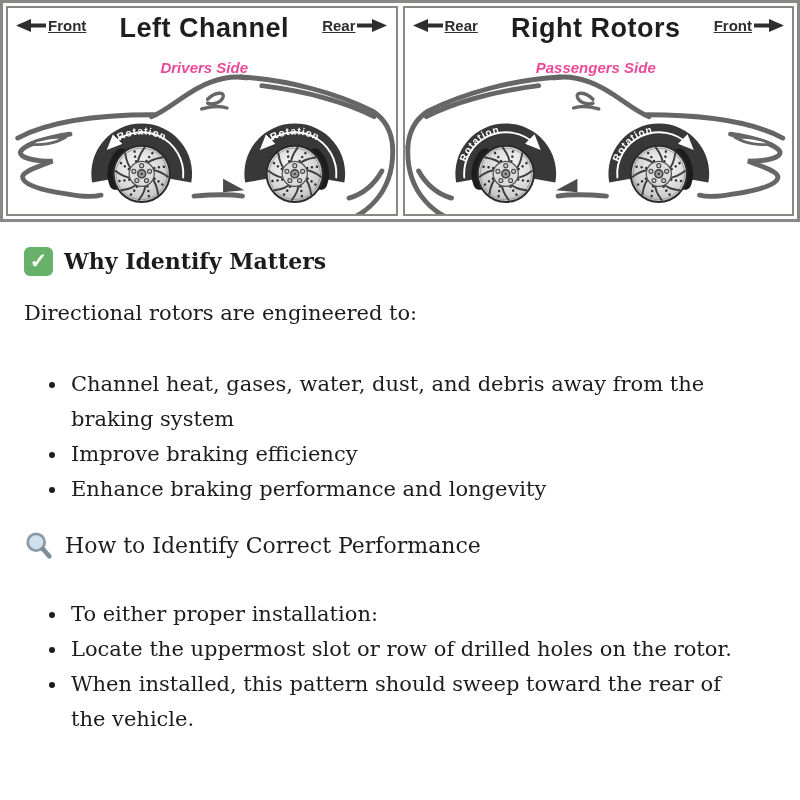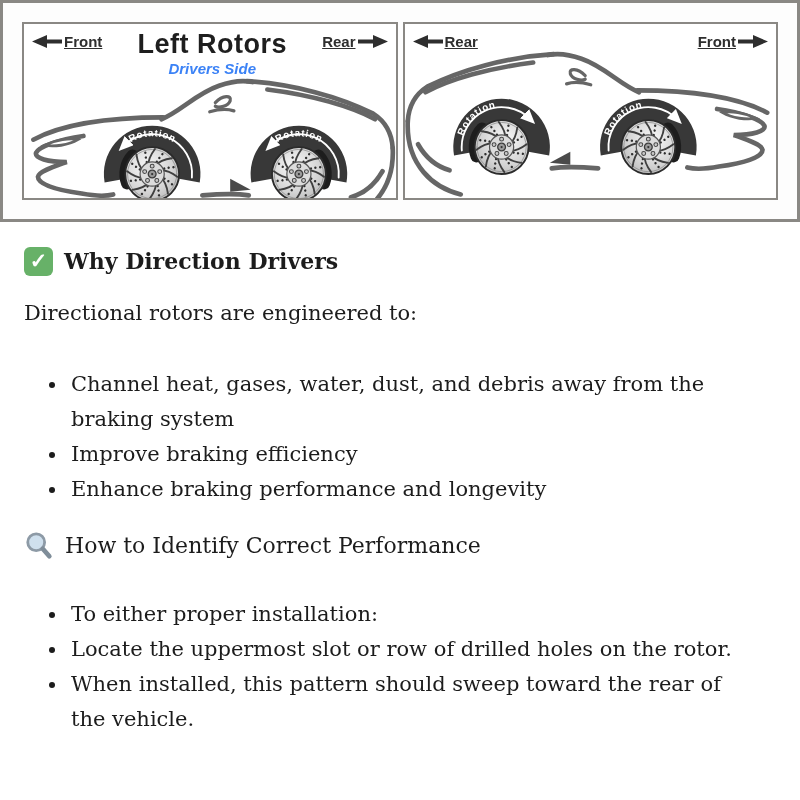--- a/index.html
+++ b/index.html
@@ -1,29 +1,29 @@
 <!DOCTYPE html>
 <html><head>
 <meta charset="utf-8">
 <style>
   html,body{margin:0;padding:0;width:800px;height:800px;overflow:hidden;background:#fff;}
   body{font-family:"DejaVu Serif","Liberation Serif",serif;color:#1c1c1c;}
 
   
   .figure{box-sizing:border-box;width:800px;height:222px;border:3px solid #8a8884;background:#fdfdfd;
-          display:flex;gap:5px;padding:19px;}
+          display:flex;gap:5px;padding:3px;}
   .panel{box-sizing:border-box;flex:1;border:2px solid #8a8884;background:#fff;position:relative;overflow:hidden;}
   .panel-header{display:flex;align-items:flex-start;justify-content:space-between;padding:6px 8px 0 8px;
                 font-family:"Liberation Sans",sans-serif;}
   .dir{display:flex;align-items:center;gap:2px;font-weight:bold;font-size:15px;color:#2e2e2e;margin-top:3px;}
   .dir span{text-decoration:underline;}
   .dir svg{display:block;}
   .pcenter{text-align:center;line-height:1.05;}
   .ptitle{font-size:27px;font-weight:bold;color:#1e1e1e;letter-spacing:.5px;}
-  .psub{font-size:15px;font-weight:bold;font-style:italic;color:#3b82f6;margin-top:3px;}
+  .psub{font-size:15px;font-weight:bold;font-style:italic;color:#ec4899;margin-top:18px;}
   .car-svg{display:block;width:100%;height:160px;margin-top:-2px;}
 
   
   .content{padding:0 24px;max-width:776px;box-sizing:border-box;font-size:21px;line-height:35px;}
   .intro{margin:10px 0 0;}
   h2{font-size:22px;line-height:30px;margin:24px 0 0;display:flex;align-items:center;gap:11px;font-weight:bold;}
   h2.plain{font-weight:normal;}
   .check-icon{width:29px;height:29px;border-radius:6px;background:#67b168;color:#fff;flex:0 0 auto;
               display:inline-flex;align-items:center;justify-content:center;
               font:bold 21px "Liberation Sans",sans-serif;}
@@ -39,21 +39,21 @@
 
   <div class="panel">
     <div class="panel-header">
       <div class="dir">
         <svg width="30" height="15" viewBox="0 0 30 15">
           <polygon points="0,7.5 15,1 15,5.5 30,5.5 30,9.5 15,9.5 15,14" fill="#2e2e2e"></polygon>
         </svg>
         <span>Front</span>
       </div>
       <div class="pcenter">
-        <div class="ptitle">Left Rotors</div>
+        <div class="ptitle">Left Channel</div>
         <div class="psub">Drivers Side</div>
       </div>
       <div class="dir">
         <span>Rear</span>
         <svg width="30" height="15" viewBox="0 0 30 15">
           <polygon points="30,7.5 15,1 15,5.5 0,5.5 0,9.5 15,9.5 15,14" fill="#2e2e2e"></polygon>
         </svg>
       </div>
     </div>
 
@@ -145,20 +145,24 @@
   </div>
 
   <div class="panel">
     <div class="panel-header">
       <div class="dir">
         <svg width="30" height="15" viewBox="0 0 30 15">
           <polygon points="0,7.5 15,1 15,5.5 30,5.5 30,9.5 15,9.5 15,14" fill="#2e2e2e"></polygon>
         </svg>
         <span>Rear</span>
       </div>
+      <div class="pcenter">
+        <div class="ptitle">Right Rotors</div>
+        <div class="psub">Passengers Side</div>
+      </div>
       <div class="dir">
         <span>Front</span>
         <svg width="30" height="15" viewBox="0 0 30 15">
           <polygon points="30,7.5 15,1 15,5.5 0,5.5 0,9.5 15,9.5 15,14" fill="#2e2e2e"></polygon>
         </svg>
       </div>
     </div>
 
     <svg class="car-svg" viewBox="0 0 400 165">
       <g transform="translate(400,0) scale(-1,1)">
@@ -174,21 +178,21 @@
       </text>
     </svg>
   </div>
 </div>
 
 <div class="content">
 
 
   <h2>
     <span class="check-icon">✓</span>
-    <span>Why Direction Drivers</span>
+    <span>Why Identify Matters</span>
   </h2>
 
   <p class="lead">Directional rotors are engineered to:</p>
 
   <ul>
     <li>Channel heat, gases, water, dust, and debris away from the braking system</li>
     <li>Improve braking efficiency</li>
     <li>Enhance braking performance and longevity</li>
   </ul>
 

